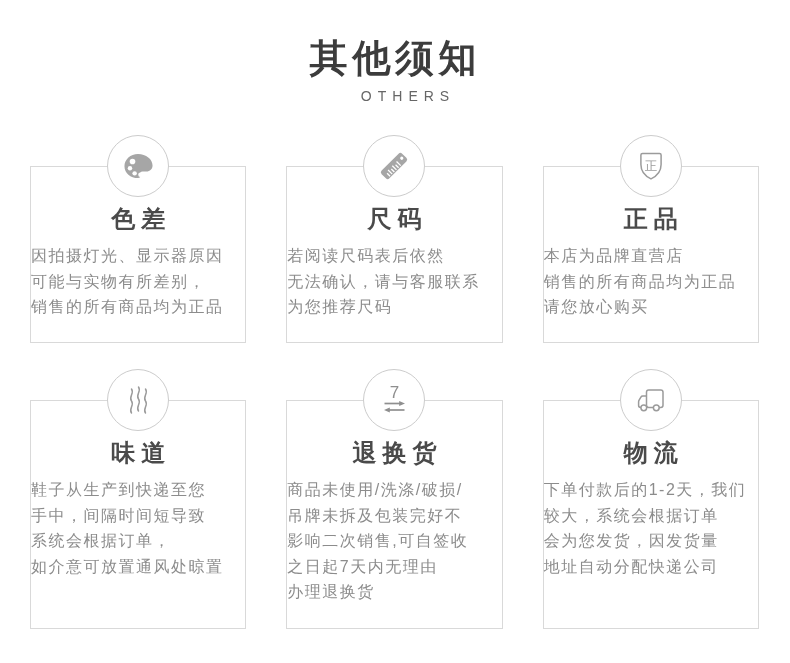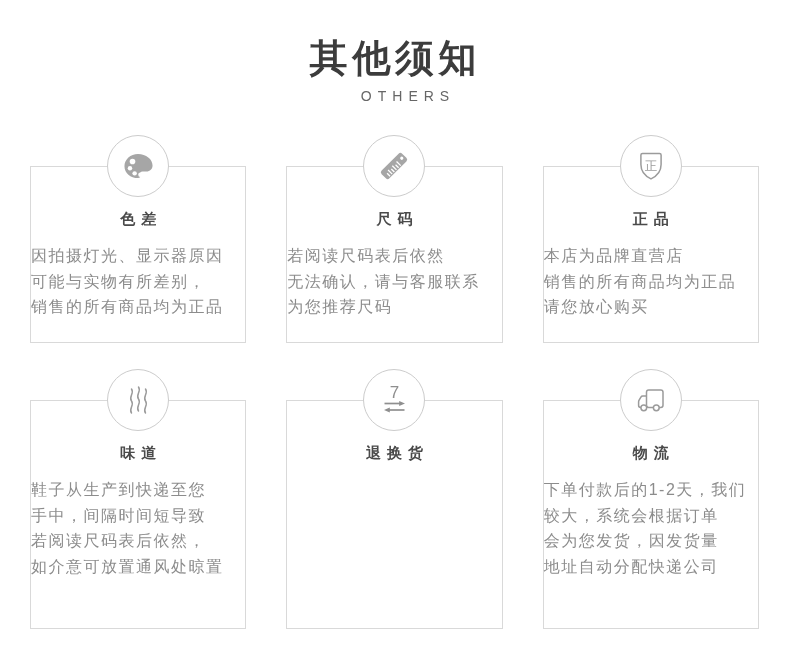--- a/index.html
+++ b/index.html
@@ -27,21 +27,21 @@
   }
   .row-1 .card{height:177px;}
   .row-2 .card{height:229px;}
   .icon-circle{
     position:absolute;top:-32px;left:50%;transform:translateX(-50%);
     width:62px;height:62px;border:1px solid #cccccc;border-radius:50%;
     background:#fff;display:flex;align-items:center;justify-content:center;
     box-sizing:border-box;
   }
   .card-title{
-    margin-top:39px;text-align:center;font-size:15px;font-weight:bold;
+    margin-top:39px;text-align:center;font-size:24px;font-weight:bold;
     color:#4a4a4a;letter-spacing:6px;padding-left:6px;line-height:26px;
   }
   .card-body{
     margin-top:11px;text-align:left;font-size:16px;line-height:25.5px;
     color:#8c8c8c;letter-spacing:1.5px;
   }
   svg{display:block;}
 </style>
 </head>
 <body>
@@ -119,36 +119,43 @@
         <svg width="27" height="31" viewBox="0 0 27 31">
           <path d="M6.5 4 c3.2 4 -3.2 8 0 12 c3.2 4 -3.2 8 0 12" fill="none" stroke="#9b9b9b" stroke-width="1.5" stroke-linecap="round"></path>
           <path d="M13.5 2 c3.2 4 -3.2 8 0 12 c3.2 4 -3.2 8 0 12" fill="none" stroke="#9b9b9b" stroke-width="1.5" stroke-linecap="round"></path>
           <path d="M20.5 4 c3.2 4 -3.2 8 0 12 c3.2 4 -3.2 8 0 12" fill="none" stroke="#9b9b9b" stroke-width="1.5" stroke-linecap="round"></path>
         </svg>
       </div>
       <div class="card-title">味道</div>
       <div class="card-body">
         <div>鞋子从生产到快递至您</div>
         <div>手中，间隔时间短导致</div>
-        <div>若阅读尺码表后依然，</div>
+        <div>系统会根据订单，</div>
         <div>如介意可放置通风处晾置</div>
       </div>
     </div>
 
     <div class="card">
       <div class="icon-circle">
         <svg width="31" height="33" viewBox="0 0 31 33">
           <text x="15.5" y="14" font-size="17" fill="#8f8f8f" text-anchor="middle" font-family="Liberation Sans, DejaVu Sans, sans-serif">7</text>
           <line x1="5.5" y1="19.5" x2="21.5" y2="19.5" stroke="#8f8f8f" stroke-width="1.7"></line>
           <polygon points="26,19.5 20.2,16.9 20.2,22.1" fill="#8f8f8f"></polygon>
           <line x1="9.5" y1="26" x2="25.5" y2="26" stroke="#8f8f8f" stroke-width="1.7"></line>
           <polygon points="5,26 10.8,23.4 10.8,28.6" fill="#8f8f8f"></polygon>
         </svg>
       </div>
       <div class="card-title">退换货</div>
+      <div class="card-body">
+        <div>商品未使用/洗涤/破损/</div>
+        <div>吊牌未拆及包装完好不</div>
+        <div>影响二次销售,可自签收</div>
+        <div>之日起7天内无理由</div>
+        <div>办理退换货</div>
+      </div>
     </div>
 
     <div class="card">
       <div class="icon-circle">
         <svg width="34" height="28" viewBox="0 0 34 28">
           <rect x="12.5" y="4" width="16.5" height="17.5" rx="2.2" fill="none" stroke="#9b9b9b" stroke-width="1.5"></rect>
           <path d="M12.5 10 H8.8 C8 10 7.3 10.4 6.9 11.1 L5.1 14.2 C4.8 14.7 4.6 15.3 4.6 15.9 V19.6 C4.6 20.7 5.5 21.5 6.6 21.5 H12.5" fill="none" stroke="#9b9b9b" stroke-width="1.5" stroke-linejoin="round"></path>
           <circle cx="9.8" cy="21.8" r="2.9" fill="#ffffff" stroke="#9b9b9b" stroke-width="1.5"></circle>
           <circle cx="22.3" cy="21.8" r="2.9" fill="#ffffff" stroke="#9b9b9b" stroke-width="1.5"></circle>
         </svg>

